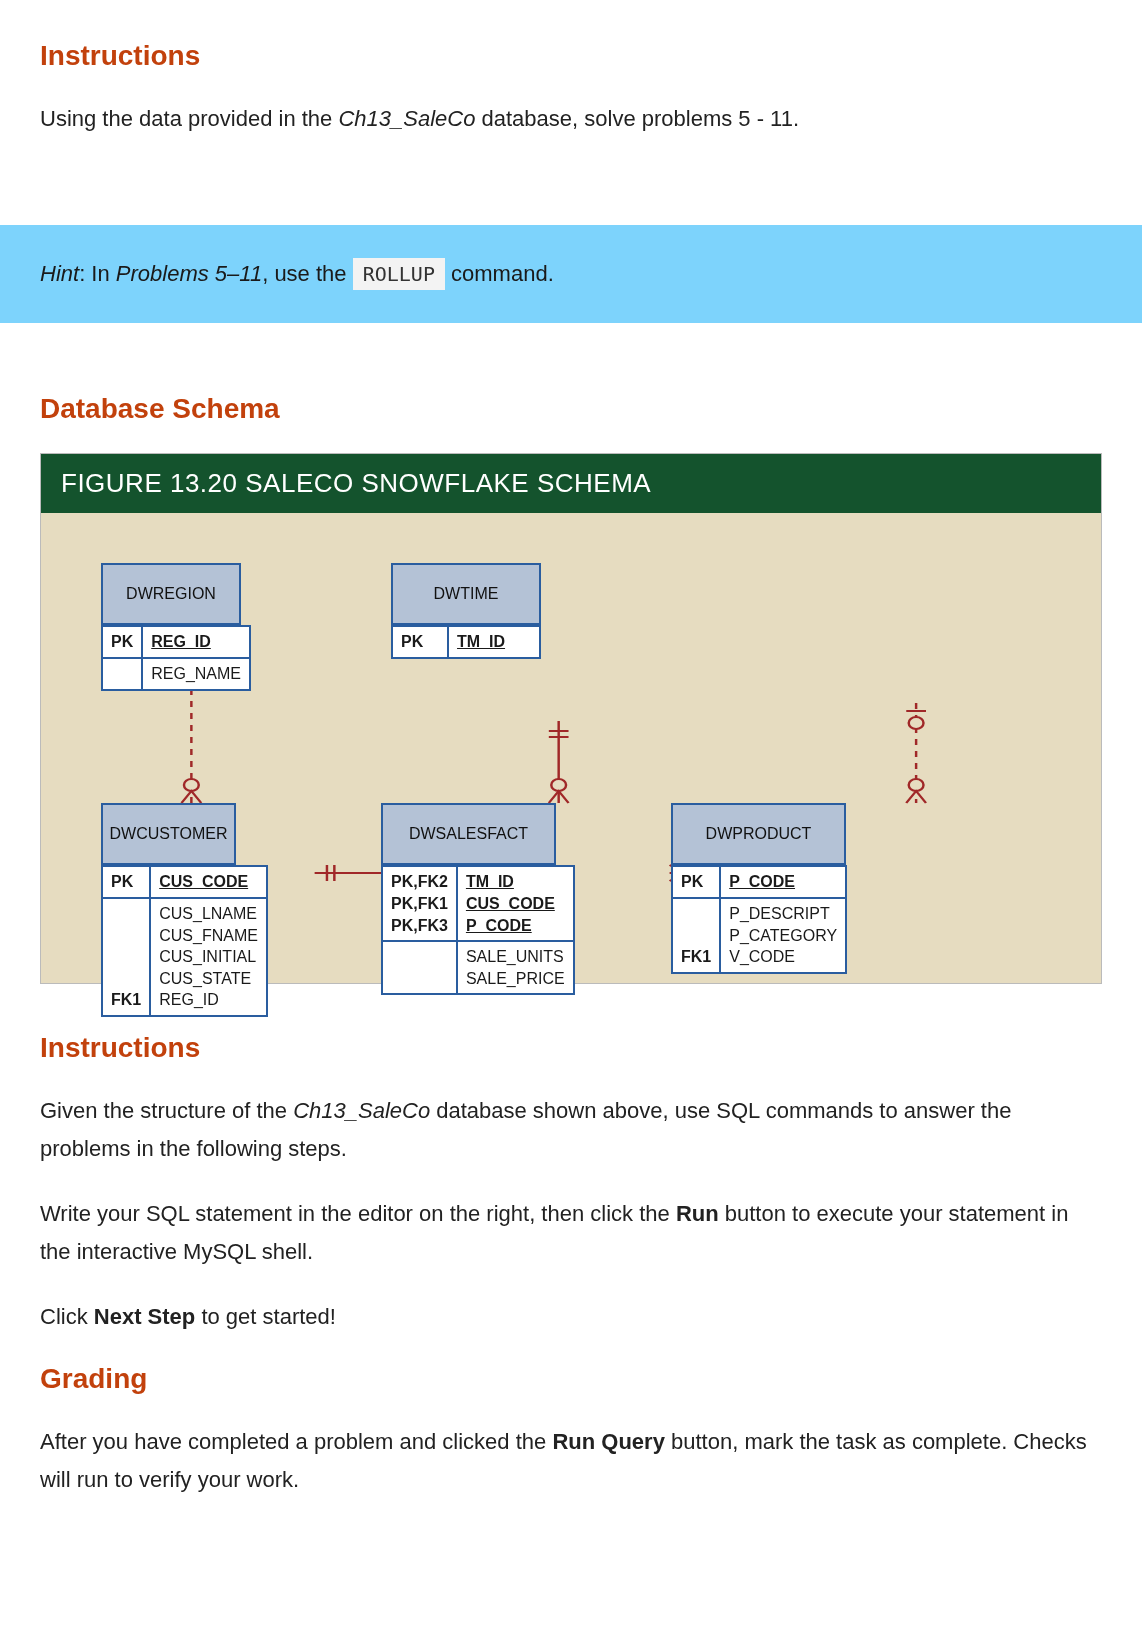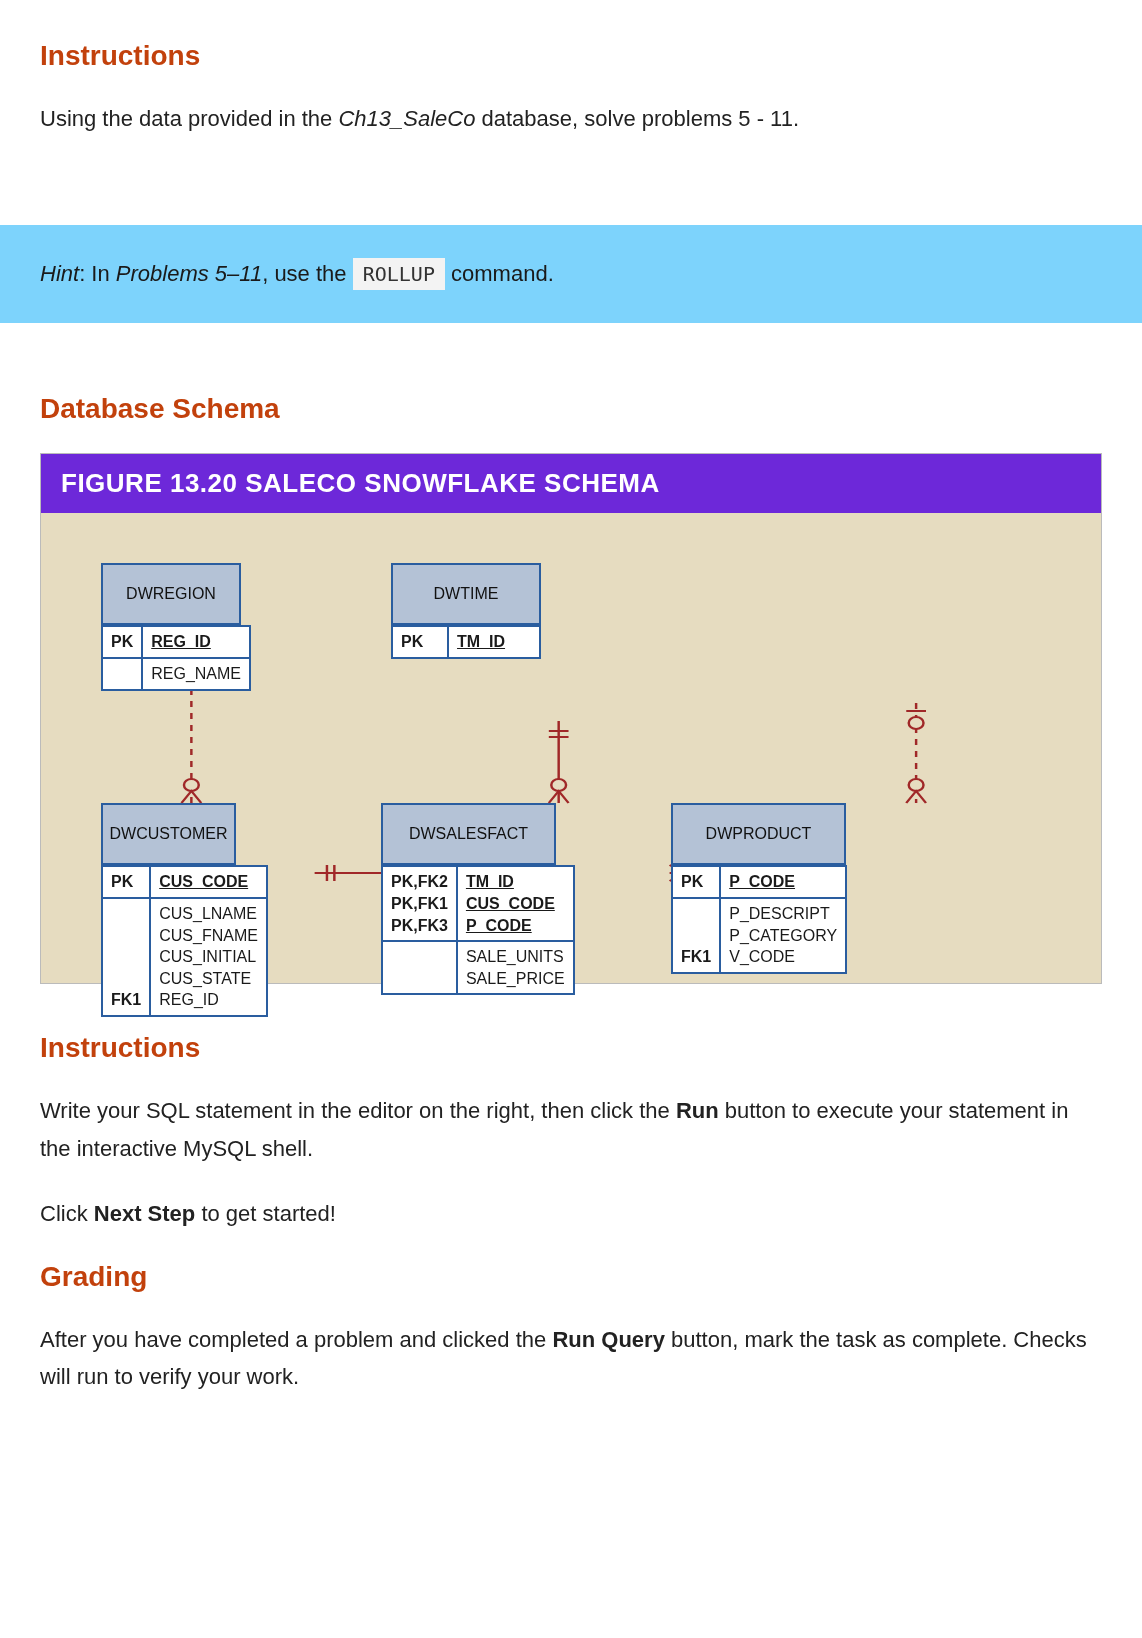--- a/index.html
+++ b/index.html
@@ -37,25 +37,25 @@
     font-family: Menlo, Consolas, monospace;
     color: #333;
     font-size: 20px;
   }
   .schema-wrap {
     border: 1px solid #bbb;
     margin-bottom: 48px;
     background: #e6dcc0;
   }
   .schema-title {
-    background: #6d28d9;
+    background: #14532d;
     color: #fff;
     font-size: 26px;
     padding: 14px 20px;
-    font-weight: 700;
+    font-weight: 400;
     letter-spacing: 0.5px;
   }
   .schema-body {
     position: relative;
     height: 470px;
   }
   .entity {
     position: absolute;
     background: #fff;
     font-size: 16px;
@@ -233,20 +233,23 @@
               </tr>
         </tbody>
           </table>
       </div>
 
     </div>
   </div>
 
   <h2>Instructions</h2>
   <p>
+    <span>Given the structure of the </span><em class="db">Ch13_SaleCo</em><span> database shown above, use SQL commands to answer the problems in the following steps.</span>
+  </p>
+  <p>
     <span>Write your SQL statement in the editor on the right, then click the </span><span class="bold">Run</span><span> button to execute your statement in the interactive MySQL shell.</span>
   </p>
   <p>
     <span>Click </span><span class="bold">Next Step</span><span> to get started!</span>
   </p>
 
   <h2>Grading</h2>
   <p style="margin-bottom:0;">
     <span>After you have completed a problem and clicked the </span><span class="bold">Run Query</span><span> button, mark the task as complete. Checks will run to verify your work.</span>
   </p>

